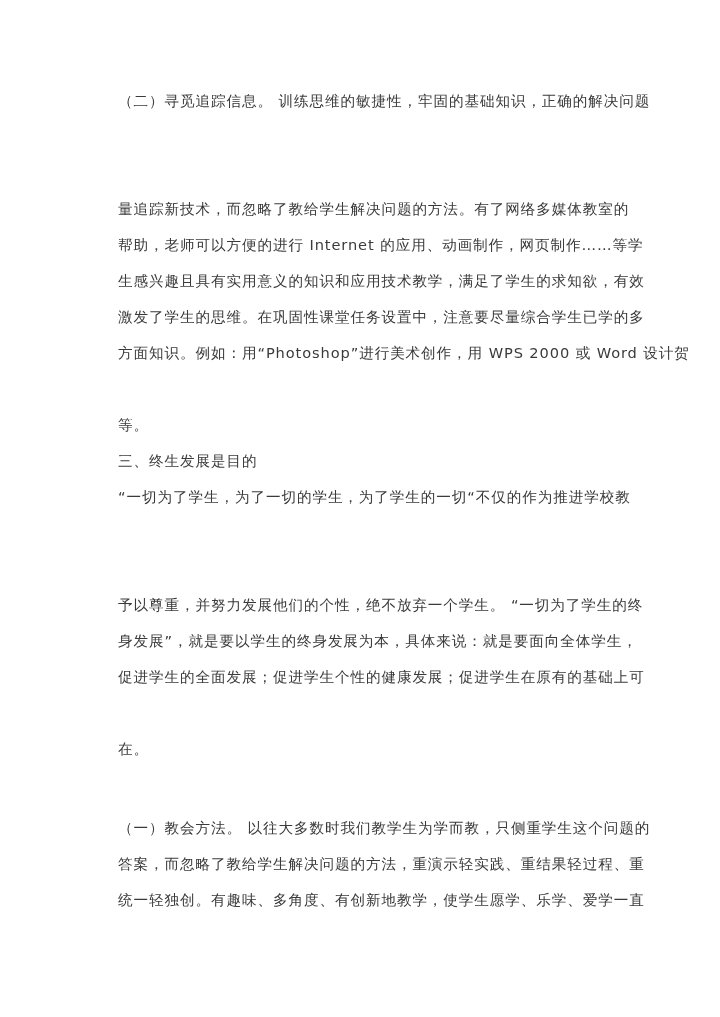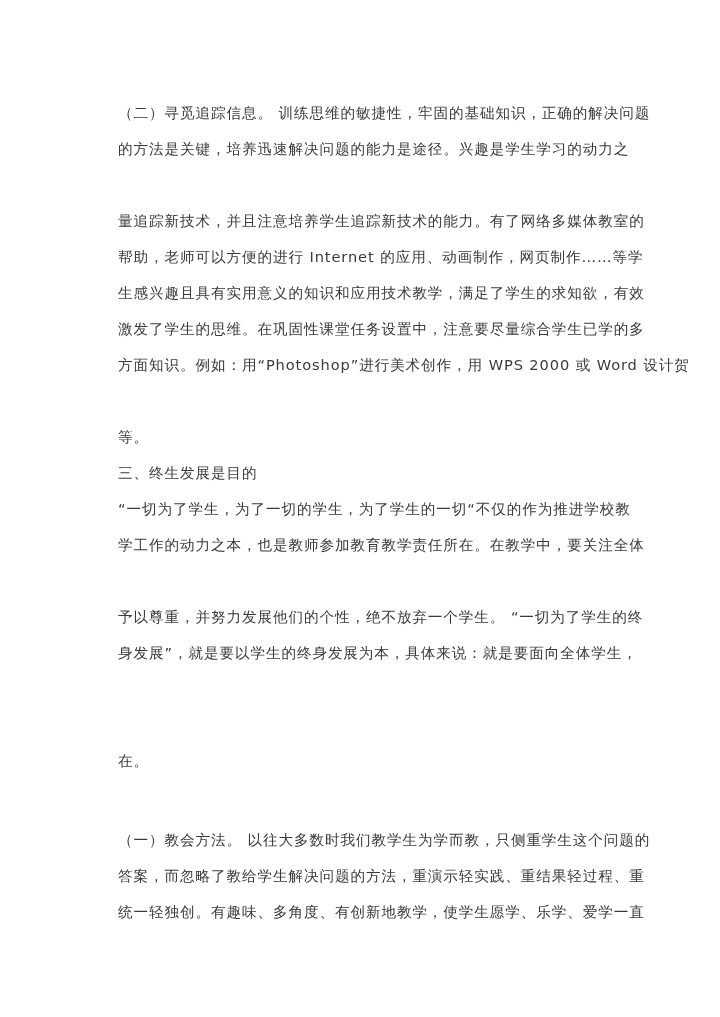--- a/index.html
+++ b/index.html
@@ -25,37 +25,35 @@
     .line {
       position: absolute;
       left: 118px;
       width: 490px;
       height: 20px;
       line-height: 20px;
       font-size: 14.6px;
       white-space: nowrap;
       letter-spacing: 0.9px;
       color: #3a3a3a;
-      margin-top: 12px;
     }
   </style>
 </head>
 <body>
 
 <div class="page">
   <div class="line" style="top:91px">（二）寻觅追踪信息。 训练思维的敏捷性，牢固的基础知识，正确的解决问题</div>
-  <div class="line" style="top:127px">的方法是关键，培养迅速解决问题的能力是途径。兴趣是学生学习的动力之</div>
-  <div class="line" style="top:199px">量追踪新技术，并且注意培养学生追踪新技术的能力。有了网络多媒体教室的</div>
+  <div class="line" style="top:199px">量追踪新技术，而忽略了教给学生解决问题的方法。有了网络多媒体教室的</div>
   <div class="line" style="top:235px">帮助，老师可以方便的进行 Internet 的应用、动画制作，网页制作……等学</div>
   <div class="line" style="top:307px">激发了学生的思维。在巩固性课堂任务设置中，注意要尽量综合学生已学的多</div>
   <div class="line" style="top:271px">生感兴趣且具有实用意义的知识和应用技术教学，满足了学生的求知欲，有效</div>
   <div class="line" style="top:343px">方面知识。例如：用“Photoshop”进行美术创作，用 WPS 2000 或 Word 设计贺</div>
   <div class="line" style="top:415px">等。</div>
   <div class="line" style="top:451px">三、终生发展是目的</div>
   <div class="line" style="top:487px">“一切为了学生，为了一切的学生，为了学生的一切“不仅的作为推进学校教</div>
-  <div class="line" style="top:523px">学工作的动力之本，也是教师参加教育教学责任所在。在教学中，要关注全体</div>
   <div class="line" style="top:595px">予以尊重，并努力发展他们的个性，绝不放弃一个学生。 “一切为了学生的终</div>
   <div class="line" style="top:631px">身发展”，就是要以学生的终身发展为本，具体来说：就是要面向全体学生，</div>
+  <div class="line" style="top:667px">促进学生的全面发展；促进学生个性的健康发展；促进学生在原有的基础上可</div>
   <div class="line" style="top:739px">在。</div>
   <div class="line" style="top:818px">（一）教会方法。 以往大多数时我们教学生为学而教，只侧重学生这个问题的</div>
   <div class="line" style="top:854px">答案，而忽略了教给学生解决问题的方法，重演示轻实践、重结果轻过程、重</div>
   <div class="line" style="top:890px">统一轻独创。有趣味、多角度、有创新地教学，使学生愿学、乐学、爱学一直</div>
 </div>
 
 </body></html>

